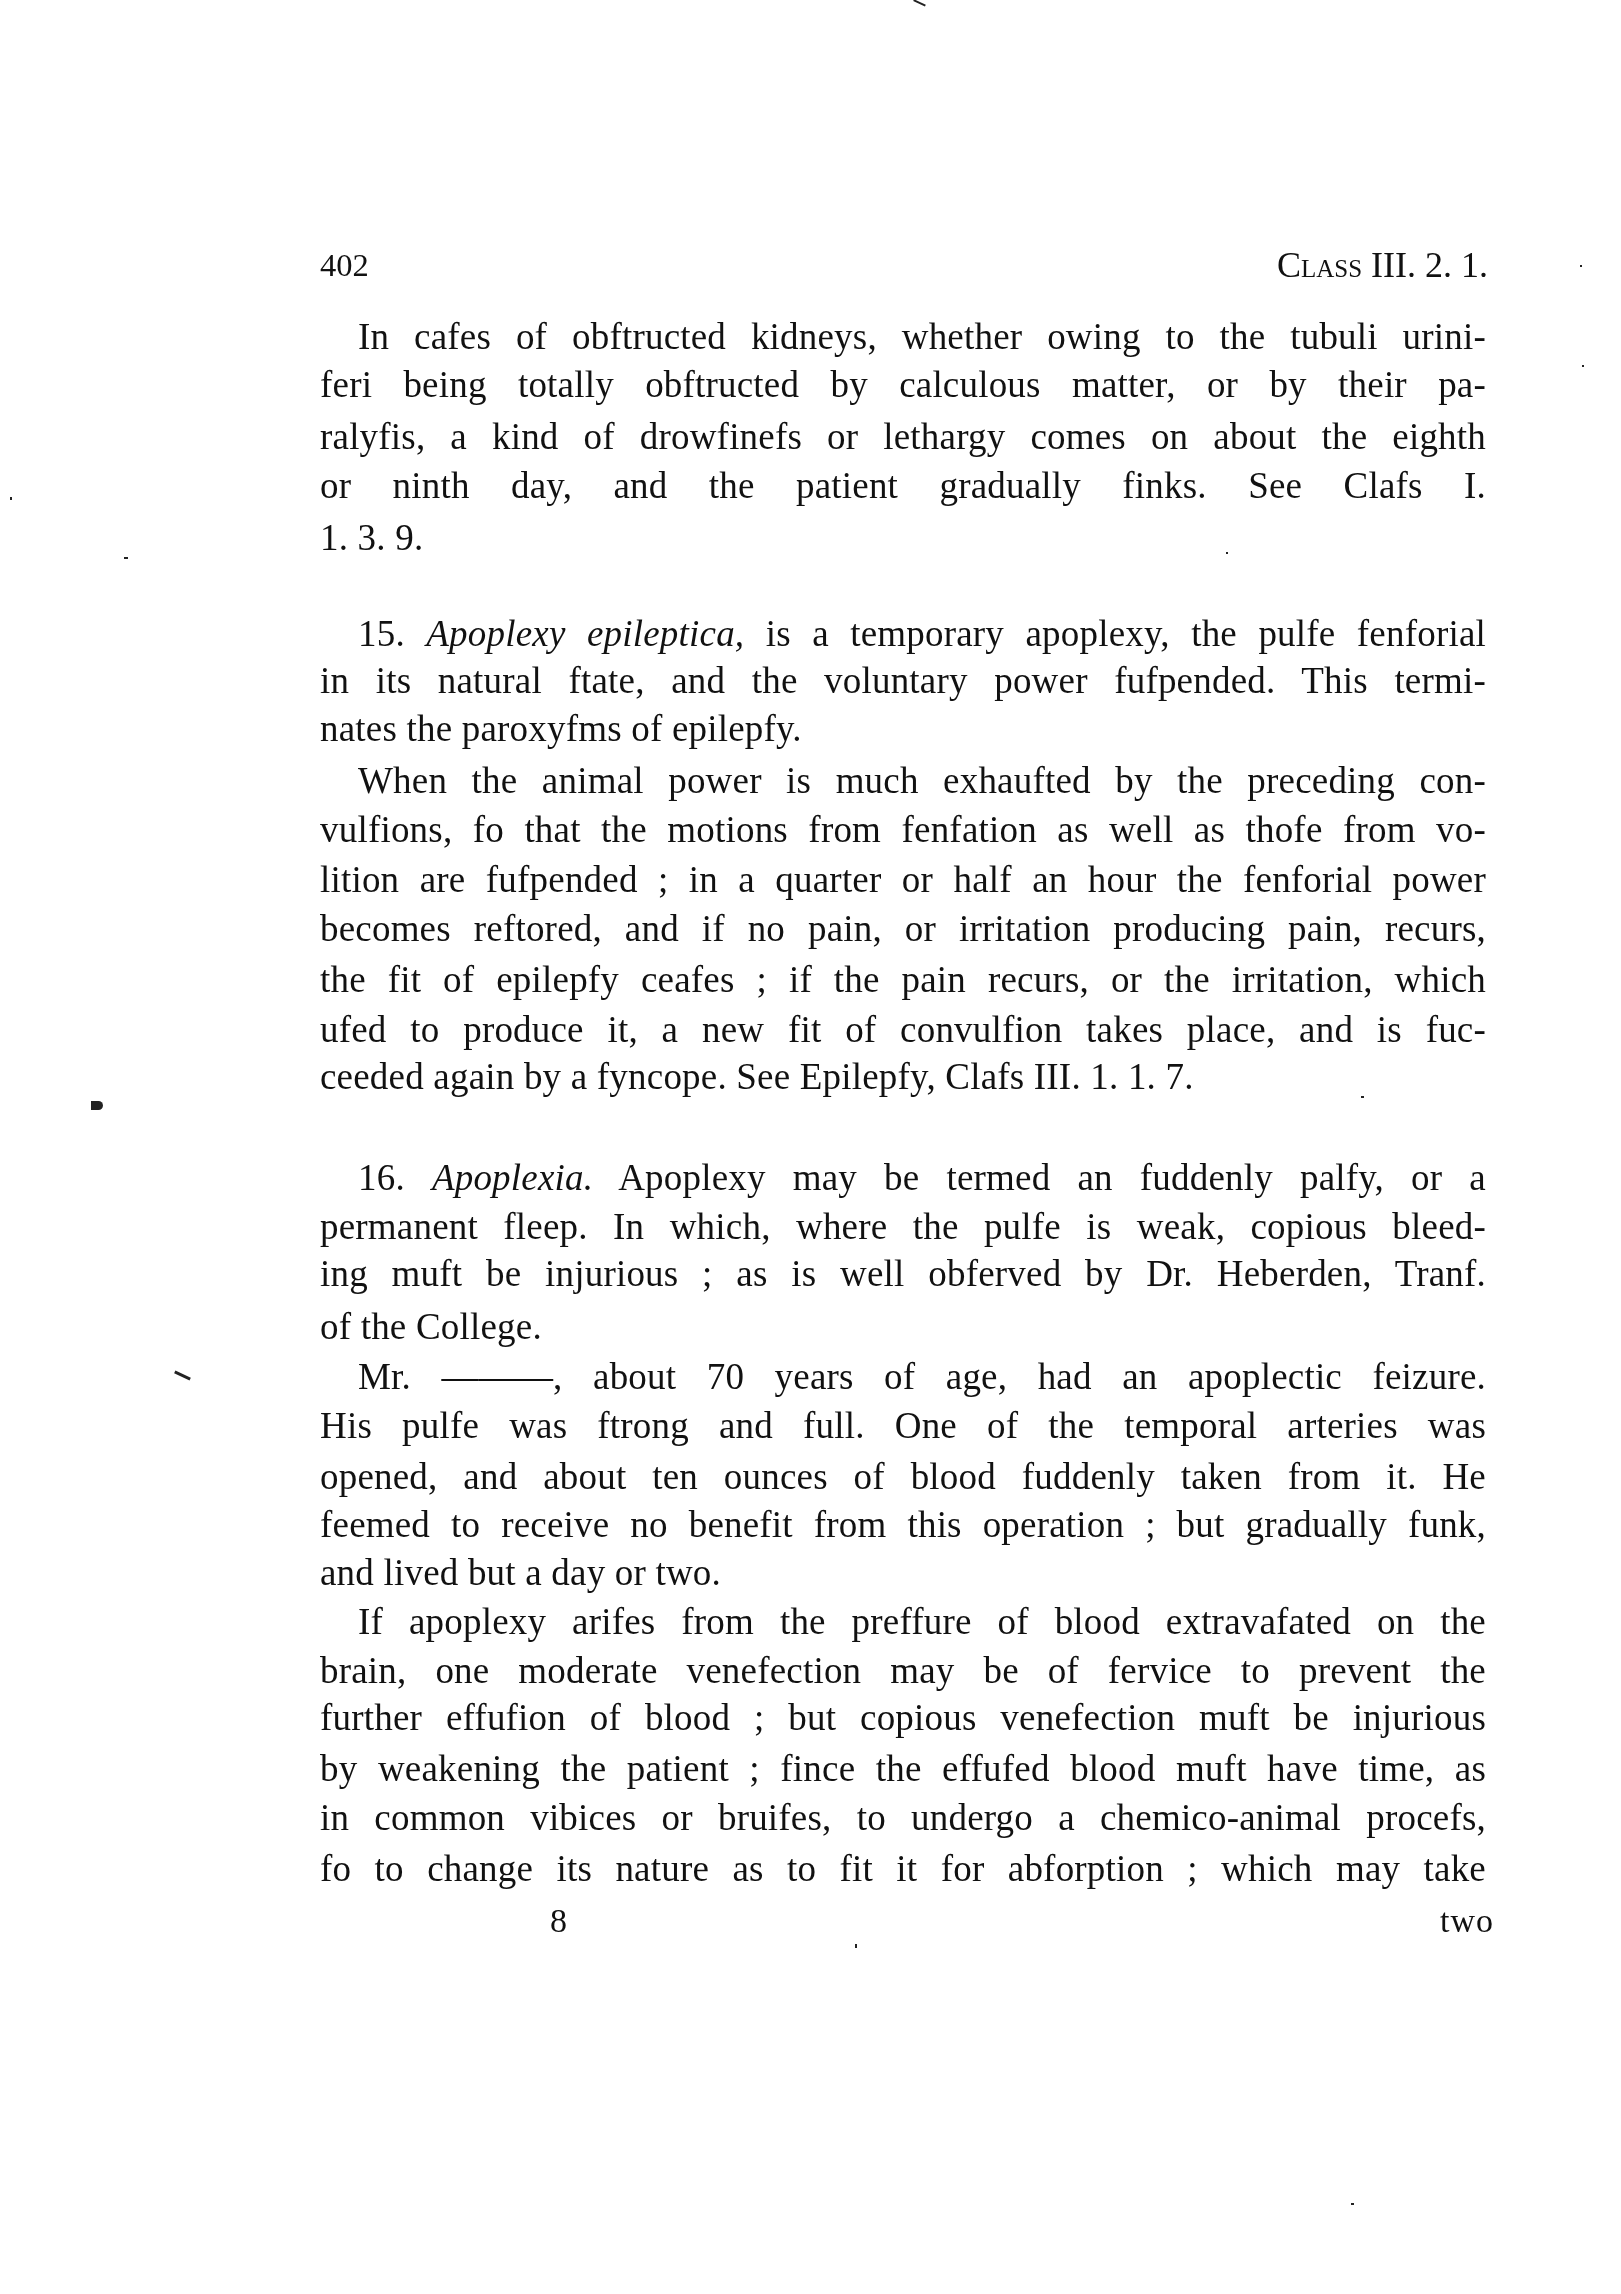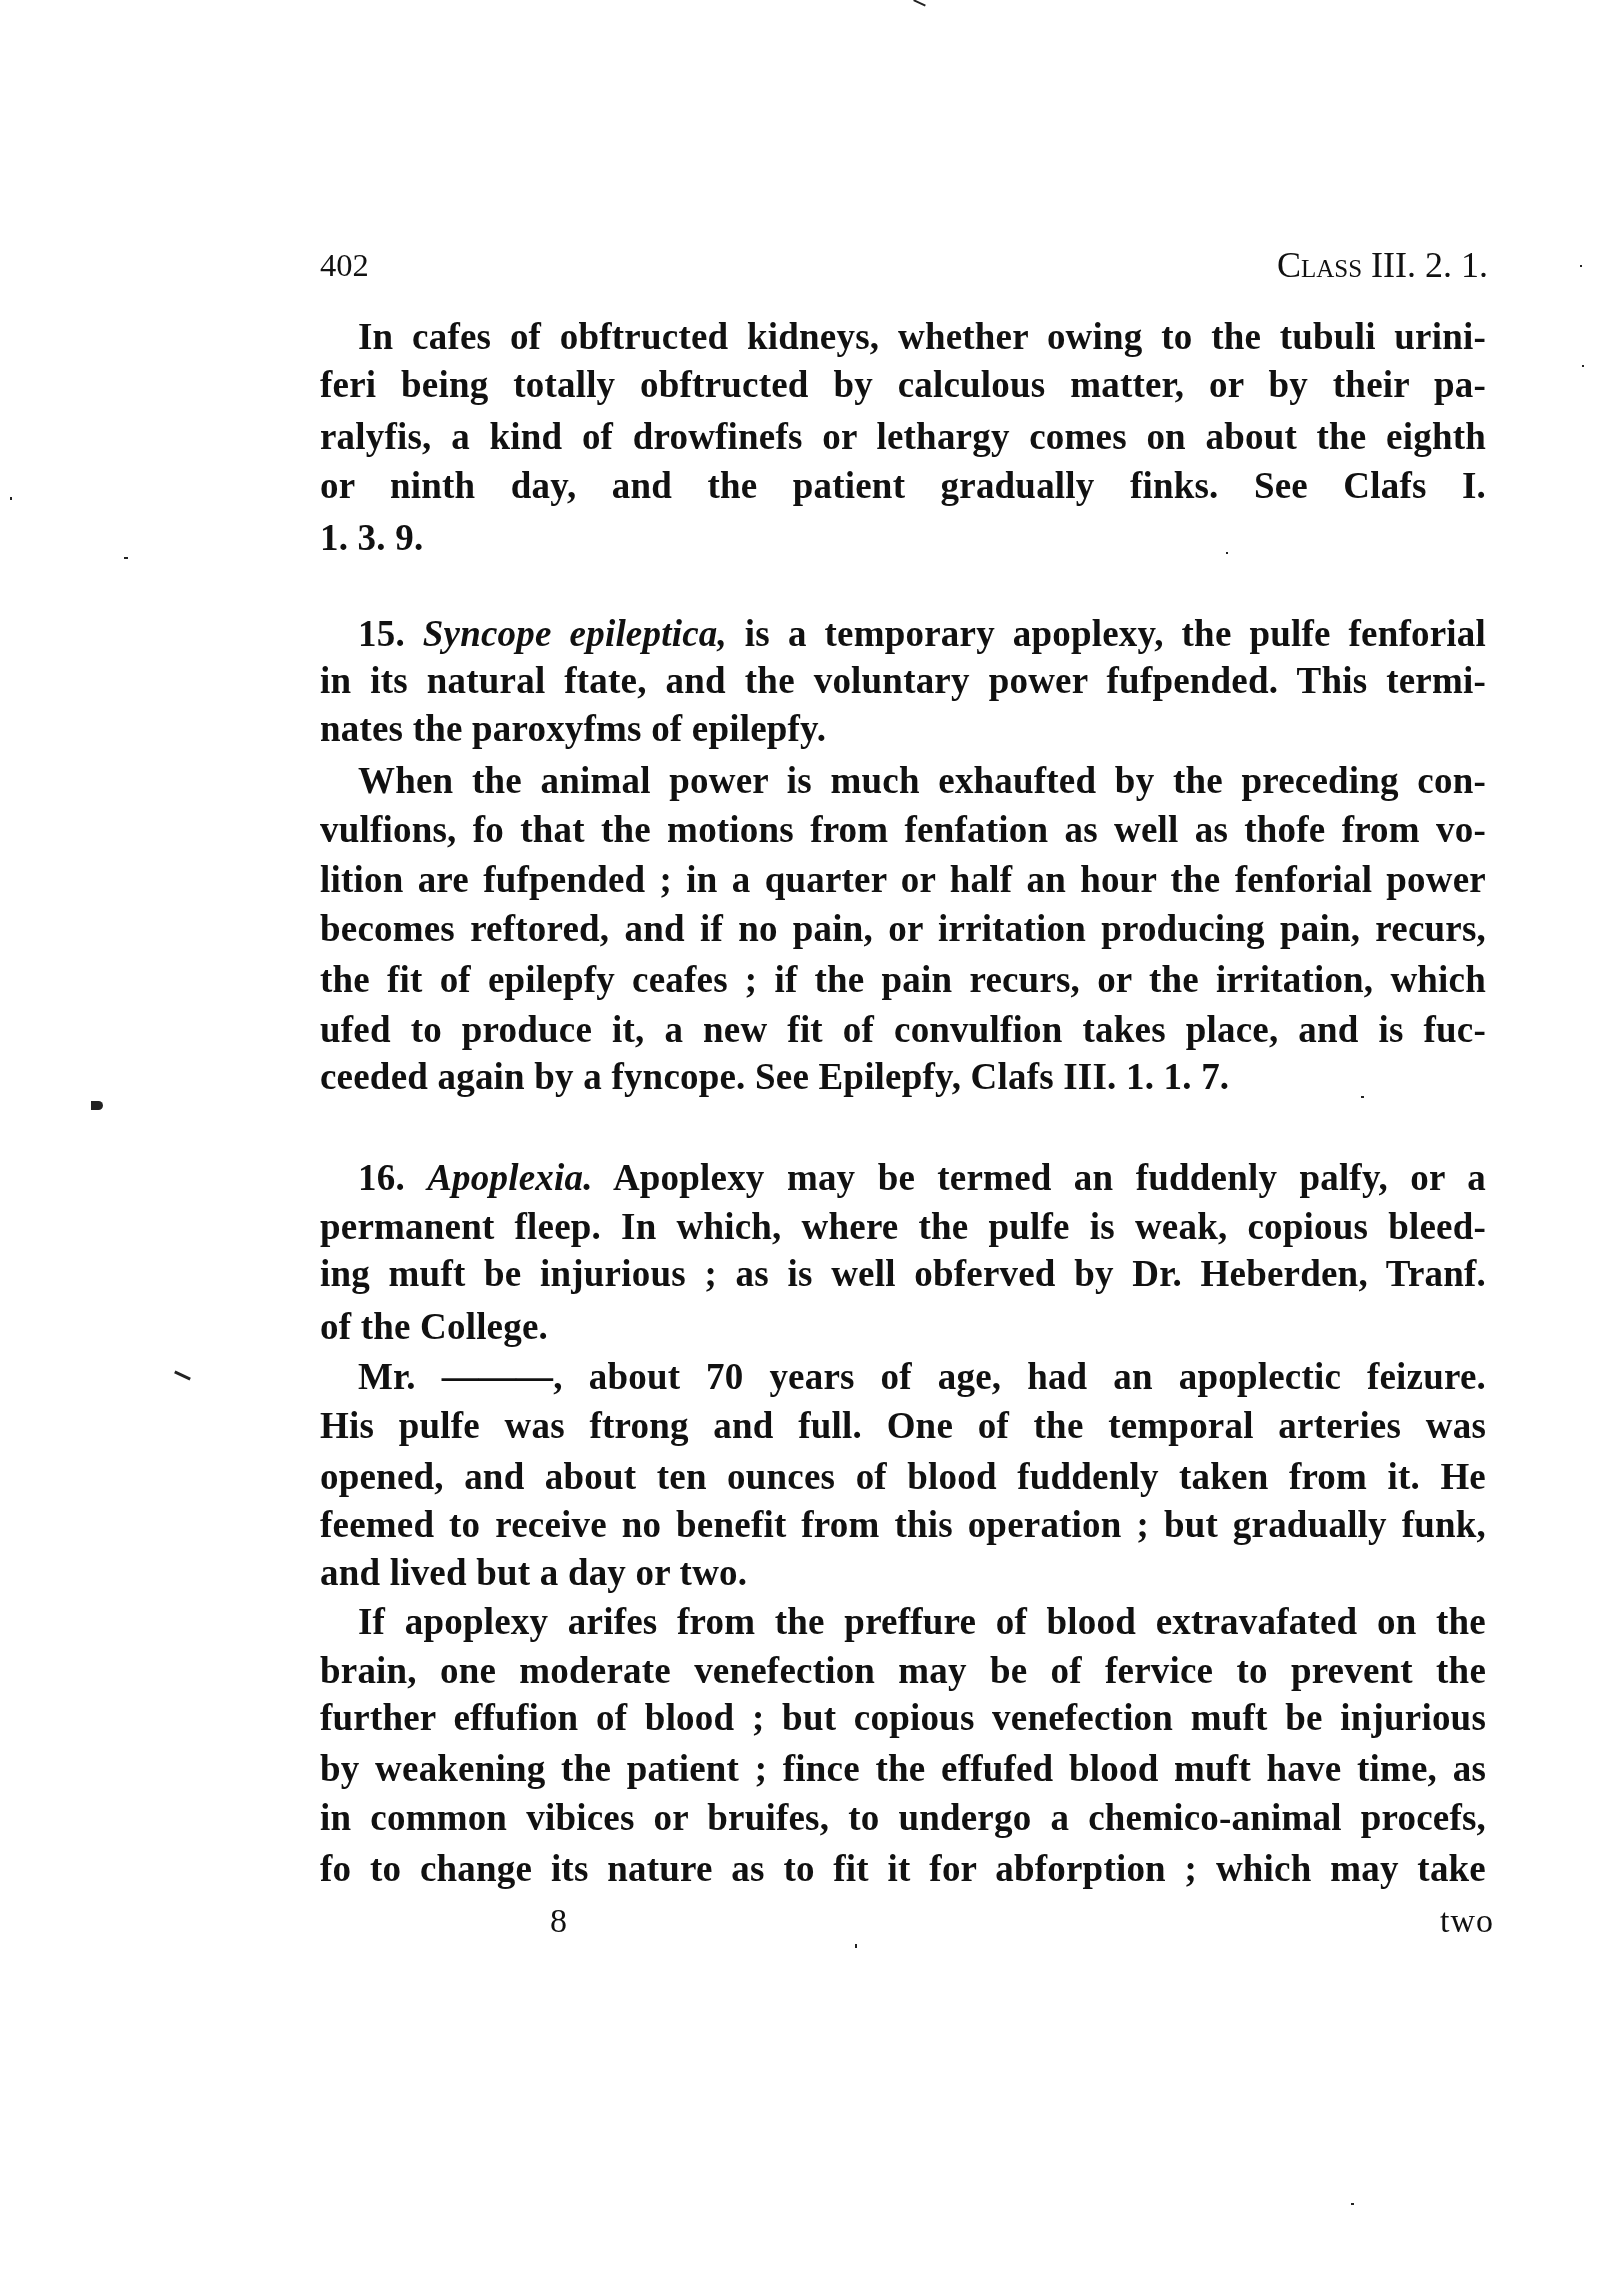--- a/index.html
+++ b/index.html
@@ -1,21 +1,21 @@
 <!DOCTYPE html>
 <html><head>
 <meta charset="utf-8">
 <style>
   html, body { margin: 0; padding: 0; background: #ffffff; }
   body { width: 1621px; height: 2294px; position: relative; overflow: hidden;
          font-family: "Liberation Serif", "DejaVu Serif", serif; color: #111; }
   .page { position: absolute; left: 0; top: 0; width: 1621px; height: 2294px; background: #fff; }
   .line { position: absolute; left: 320px; width: 1166px; height: 50px; line-height: 50px;
           font-size: 37px; white-space: nowrap; text-align: justify; text-align-last: justify;
-          letter-spacing: 0.2px; font-weight: bold; }
+          letter-spacing: 0.2px; }
   .line.indent { left: 358px; width: 1128px; }
   .line.last { text-align-last: left; }
   .line i, .it { font-style: italic; }
   .header { position: absolute; top: 241px; left: 320px; width: 1168px; height: 48px; font-size: 36px; line-height: 48px; }
   .header .pgnum { position: absolute; left: 0; top: 0; font-size: 32.5px; }
   .header .title { position: absolute; left: 263px; top: 0; letter-spacing: 0.5px; }
   .header .cls { position: absolute; right: 0; top: 0; font-variant: small-caps; }
   .catch { position: absolute; top: 1902px; font-size: 34px; line-height: 38px; }
   .catch.sig { left: 550px; }
   .catch.word { right: 127px; letter-spacing: 1px; }
@@ -33,21 +33,21 @@
 
   <div>
     <div class="line indent" style="top:312px">In cafes of obftructed kidneys, whether owing to the tubuli urini-</div>
     <div class="line" style="top:360px">feri being totally obftructed by calculous matter, or by their pa-</div>
     <div class="line" style="top:412px">ralyfis, a kind of drowfinefs or lethargy comes on about the eighth</div>
     <div class="line" style="top:461px">or ninth day, and the patient gradually finks. See Clafs I.</div>
     <div class="line last" style="top:513px">1. 3. 9.</div>
   </div>
 
   <div>
-    <div class="line indent" style="top:609px"><span>15.</span> <i>Syncope epileptica,</i><span> is a temporary apoplexy, the pulfe fenforial</span></div>
+    <div class="line indent" style="top:609px"><span>15.</span> <i>Apoplexy epileptica,</i><span> is a temporary apoplexy, the pulfe fenforial</span></div>
     <div class="line" style="top:656px">in its natural ftate, and the voluntary power fufpended. This termi-</div>
     <div class="line last" style="top:704px">nates the paroxyfms of epilepfy.</div>
   </div>
 
   <div>
     <div class="line indent" style="top:756px">When the animal power is much exhaufted by the preceding con-</div>
     <div class="line" style="top:805px">vulfions, fo that the motions from fenfation as well as thofe from vo-</div>
     <div class="line" style="top:855px">lition are fufpended ; in a quarter or half an hour the fenforial power</div>
     <div class="line" style="top:904px">becomes reftored, and if no pain, or irritation producing pain, recurs,</div>
     <div class="line" style="top:955px">the fit of epilepfy ceafes ; if the pain recurs, or the irritation, which</div>

